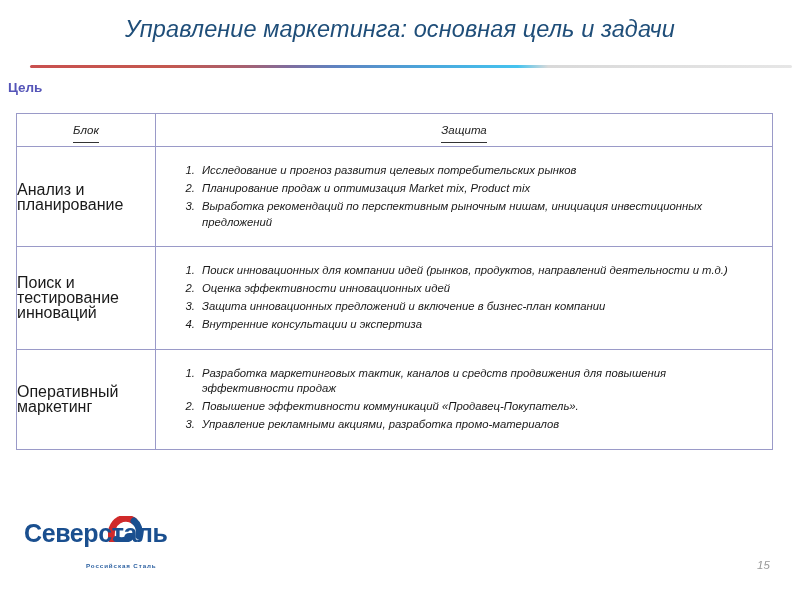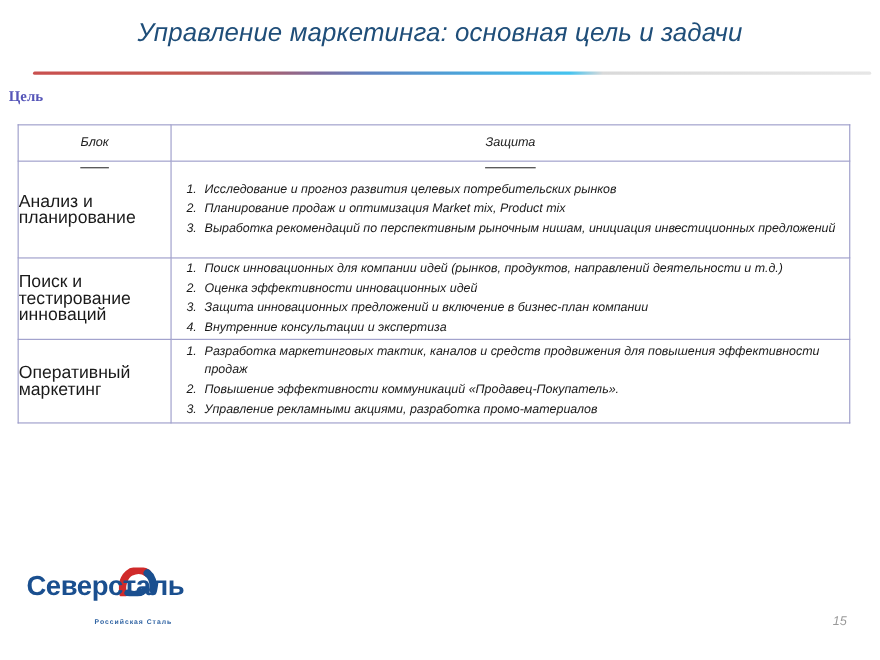--- a/index.html
+++ b/index.html
@@ -53,21 +53,20 @@
 
   
   #goal-strip {
     position: absolute;
     left: 8px;
     top: 79px;
     width: 790px;
     height: 20px;
     display: flex;
     align-items: flex-start;
-    font-family: Liberation Serif, serif;
   }
   #goal-label {
     width: 78px;
     flex: 0 0 78px;
     font-size: 13.5px;
     font-weight: bold;
     color: #5555b8;
     line-height: 18px;
   }
   #goal-text {
@@ -101,34 +100,34 @@
   thead th {
     height: 32px;
     text-align: center;
     font-size: 11.5px;
     font-style: italic;
     font-weight: 400;
     color: #222222;
   }
   thead th span {
     border-bottom: 1px solid #333333;
-    padding-bottom: 16px;
+    padding-bottom: 6px;
   }
 
   td.block-cell {
     padding: 6px 10px 6px 14px;
     font-size: 16px;
     color: #1a1a1a;
     line-height: 15px;
   }
   td.tasks-cell {
     padding: 7px 8px 7px 10px;
   }
   td.tasks-cell ol {
-    margin: 0;
+    margin: 16px;
     padding: 0 0 0 26px;
     list-style-position: outside;
   }
   td.tasks-cell ol li {
     font-size: 11.3px;
     font-style: italic;
     color: #1a1a1a;
     line-height: 15.5px;
     margin: 0 0 2.5px 0;
     padding-left: 4px;

